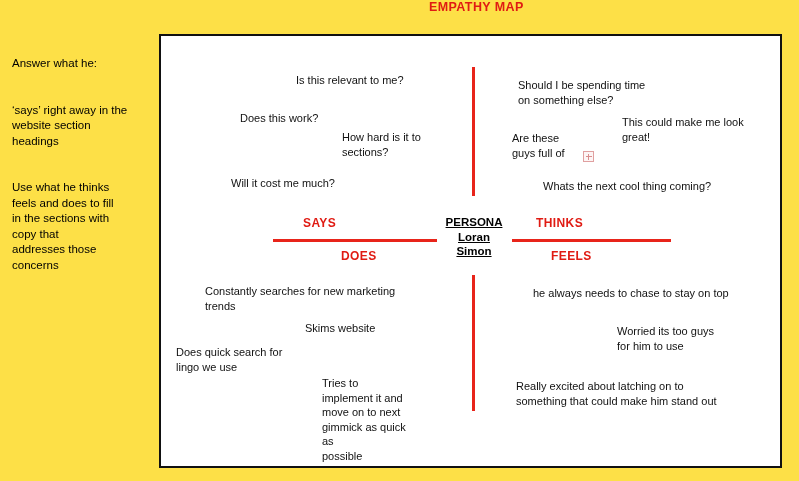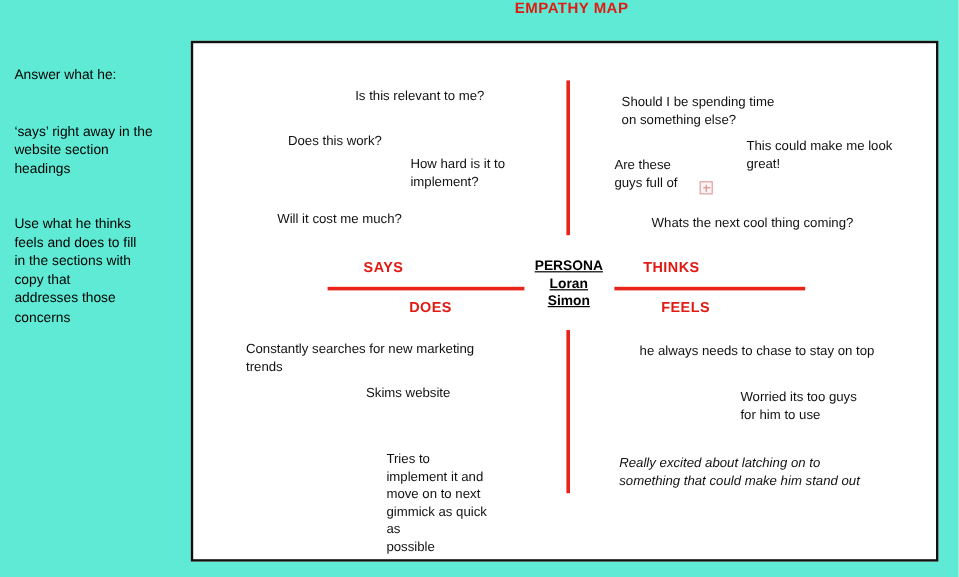--- a/index.html
+++ b/index.html
@@ -9,21 +9,21 @@
     background: #ffffff;
   }
   body {
     font-family: "Liberation Sans", sans-serif;
     -webkit-font-smoothing: antialiased;
   }
   #canvas {
     position: relative;
     width: 799px;
     height: 481px;
-    background: #5eead4;
+    background: #fde047;
     overflow: hidden;
   }
 
   
   .map-title {
     position: absolute;
     left: 429px;
     top: 0px;
     font-size: 12.5px;
     font-weight: bold;
@@ -141,21 +141,21 @@
 
   
   .t-does-0  { left: 205px; top: 284px; }
   .t-does-1  { left: 305px; top: 321px; }
   .t-does-2  { left: 176px; top: 345px; }
   .t-does-3  { left: 322px; top: 376px; }
 
   
   .t-feel-0  { left: 533px; top: 286px; }
   .t-feel-1  { left: 617px; top: 324px; }
-  .t-feel-2  { left: 516px; top: 379px; font-style: italic; }
+  .t-feel-2  { left: 516px; top: 379px; }
 
   
   .img-placeholder {
     position: absolute;
     left: 583px;
     top: 151px;
     width: 11px;
     height: 11px;
     border: 1px solid #e0a0a0;
     box-sizing: border-box;
@@ -210,36 +210,38 @@
 
   <div class="persona">
     <div>PERSONA</div>
     <div class="persona-name" style="white-space: pre-line;">Loran
 Simon</div>
   </div>
 
   <div class="note-text t-says-0">Is this relevant to me?</div>
   <div class="note-text t-says-1">Does this work?</div>
   <div class="note-text t-says-2">How hard is it to
-implement?</div>
+sections?</div>
   <div class="note-text t-says-3">Will it cost me much?</div>
 
   <div class="note-text t-think-0">Should I be spending time
 on something else?</div>
   <div class="note-text t-think-1">Are these
 guys full of</div>
   <div class="note-text t-think-3">Whats the next cool thing coming?</div>
   <div class="note-text t-think-2">This could make me look
 great!</div>
 
   <div class="img-placeholder"></div>
 
   <div class="note-text t-does-0">Constantly searches for new marketing
 trends</div>
   <div class="note-text t-does-1">Skims website</div>
+  <div class="note-text t-does-2">Does quick search for
+lingo we use</div>
   <div class="note-text t-feel-0">he always needs to chase to stay on top</div>
 
   <div class="note-text t-does-3">Tries to
 implement it and
 move on to next
 gimmick as quick
 as
 possible</div>
   <div class="note-text t-feel-1">Worried its too guys
 for him to use</div>

